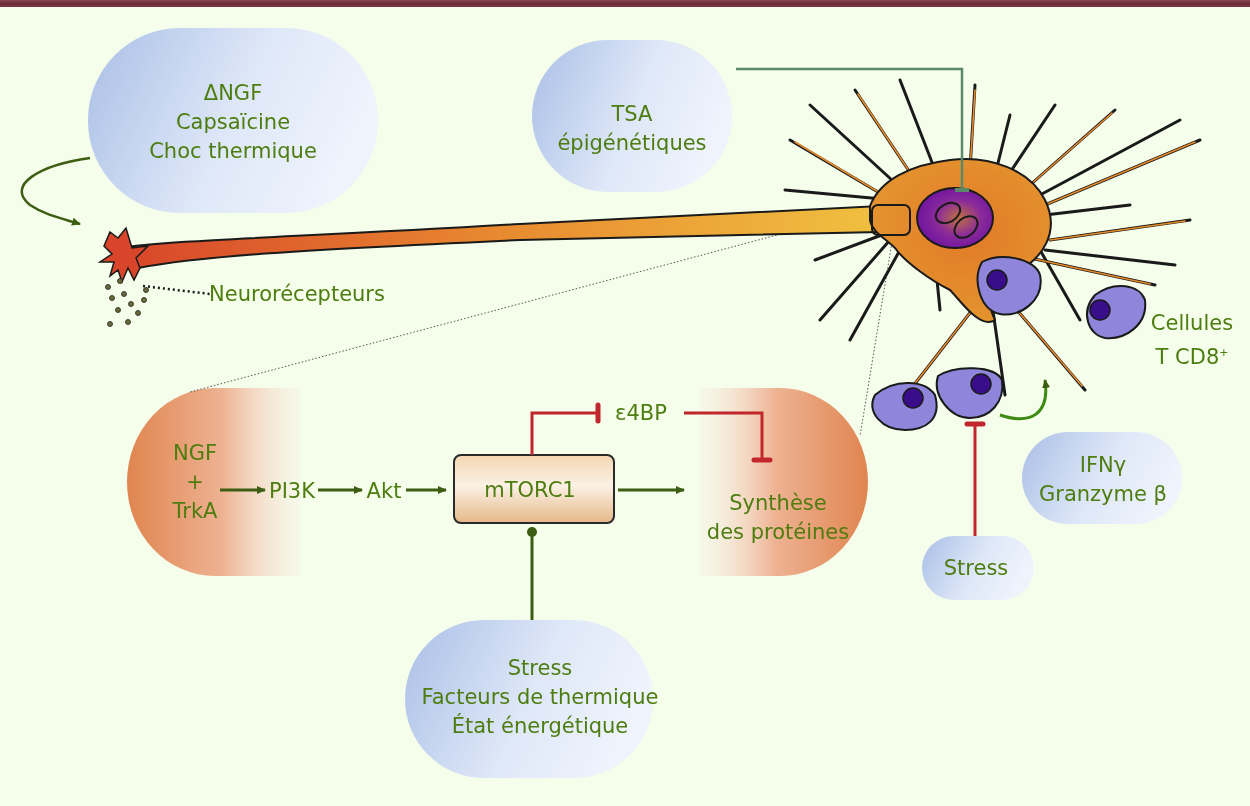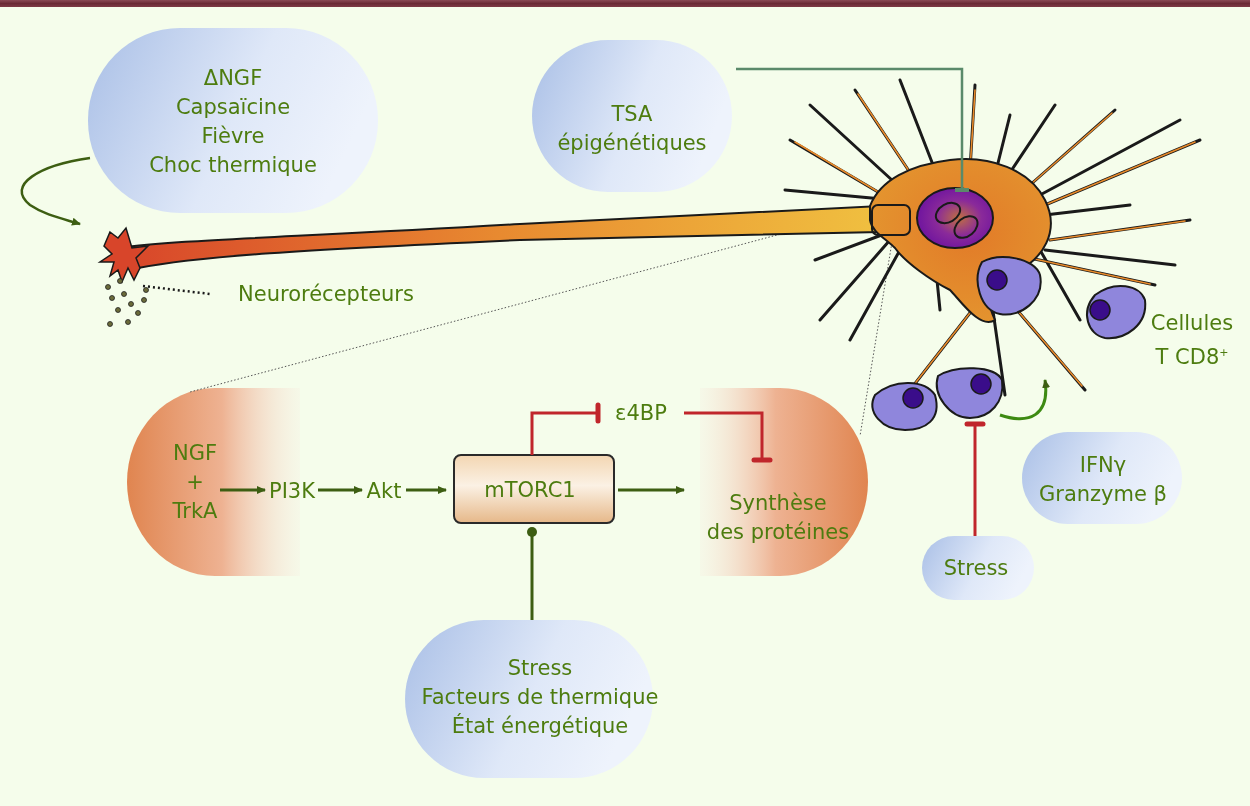--- a/index.html
+++ b/index.html
@@ -182,30 +182,29 @@
 
   <line x1="975" y1="536" x2="975" y2="426" stroke="#c0262b" stroke-width="3"></line>
   <line x1="967" y1="424" x2="983" y2="424" stroke="#c0262b" stroke-width="5" stroke-linecap="round"></line>
 
   <path d="M1000,415 C1030,425 1050,415 1045,380" fill="none" stroke="#3d8a12" stroke-width="3" marker-end="url(#arrGreen)"></path>
 </svg>
 
 <div class="lbl" style="left:233px; top:122px;">
   <div>ΔNGF</div>
   <div>Capsaïcine</div>
-  <div>Fièvre</div>
   <div>Choc thermique</div>
 </div>
 
 <div class="lbl" style="left:632px; top:113px;margin-top:16px;">
   <div>TSA</div>
   <div>épigénétiques</div>
 </div>
 
-<div class="lbl" style="left:297px; top:294px;margin-left:29px;">Neurorécepteurs</div>
+<div class="lbl" style="left:297px; top:294px;">Neurorécepteurs</div>
 
 <div class="lbl" style="left:1192px; top:340px; text-align:center;">
   <div>Cellules</div>
   <div><span>T CD8</span><span class="sup">+</span></div>
 </div>
 
 <div class="lbl" style="left:183px; top:482px;margin-left:12px;">
   <div>NGF</div>
   <div>+</div>
   <div>TrkA</div>

